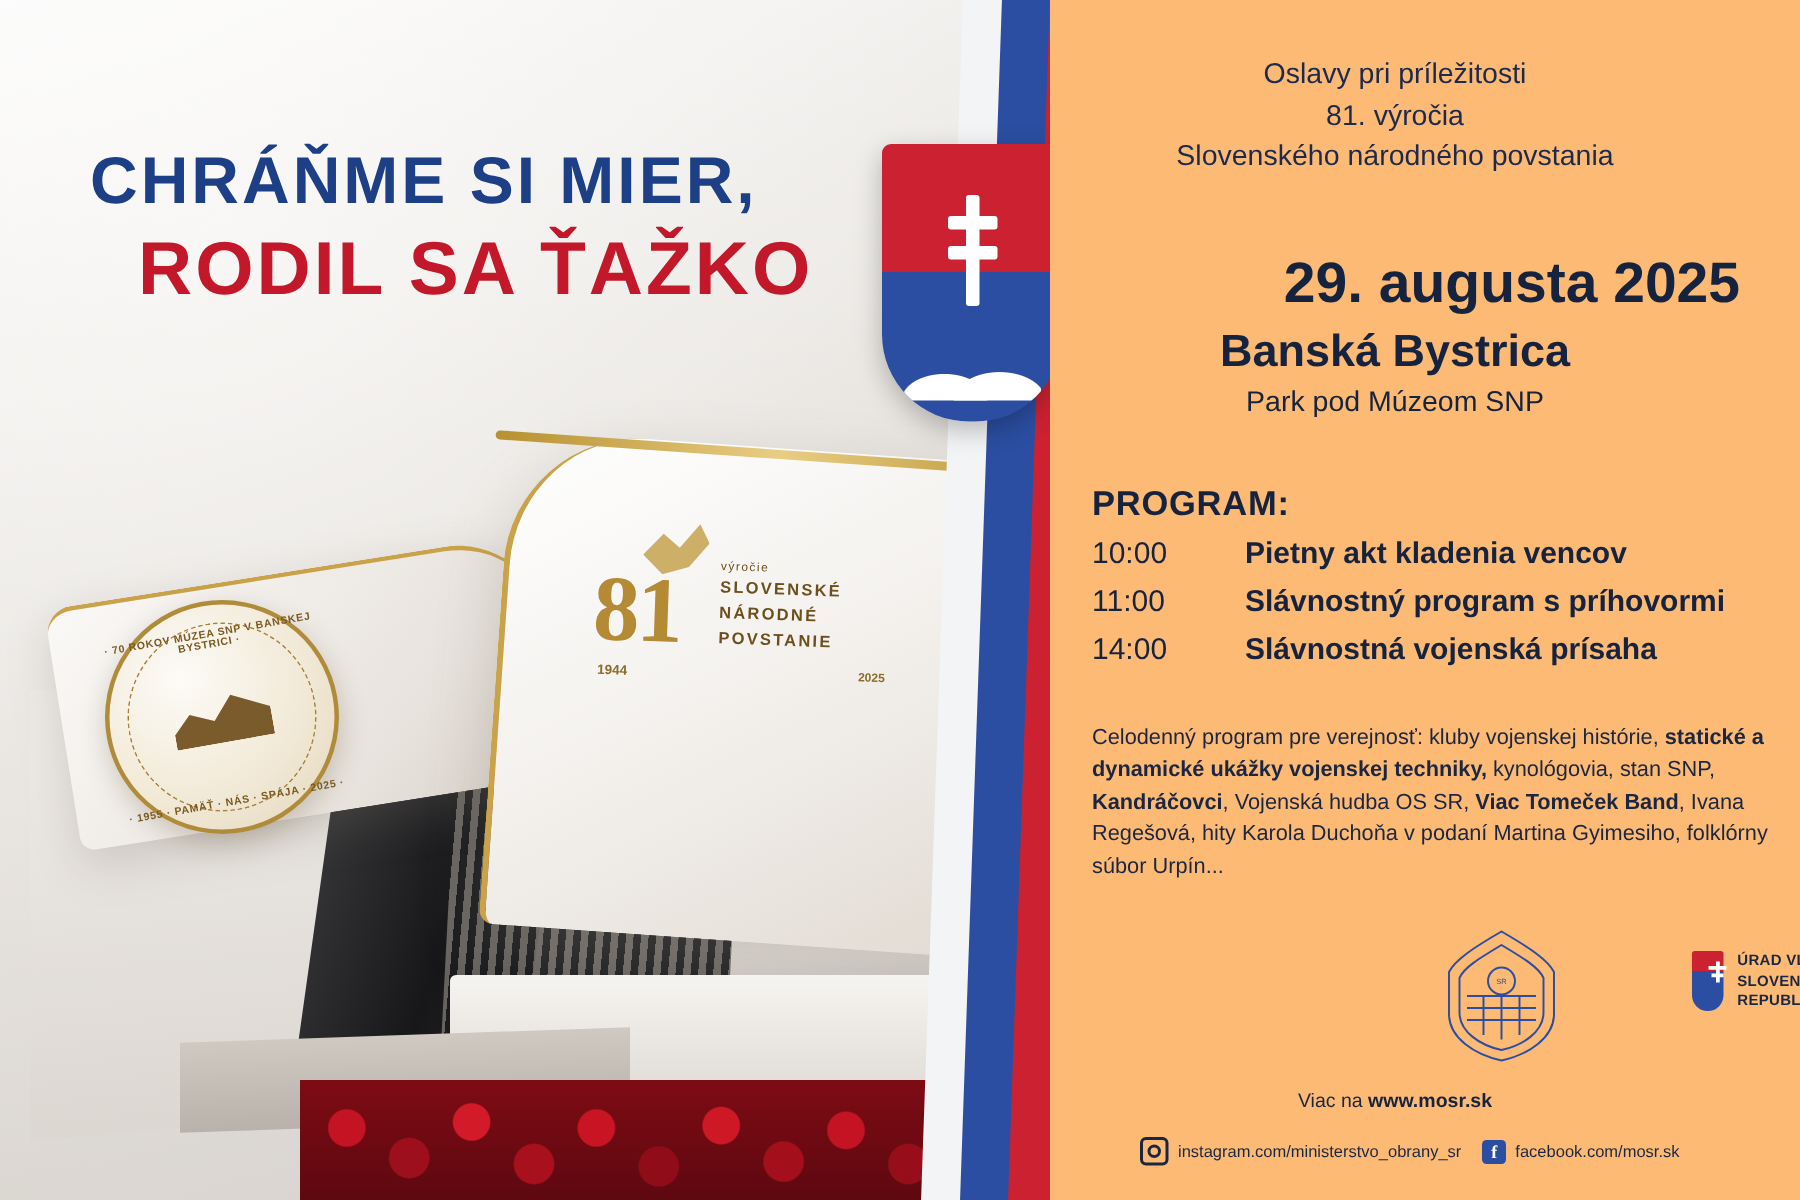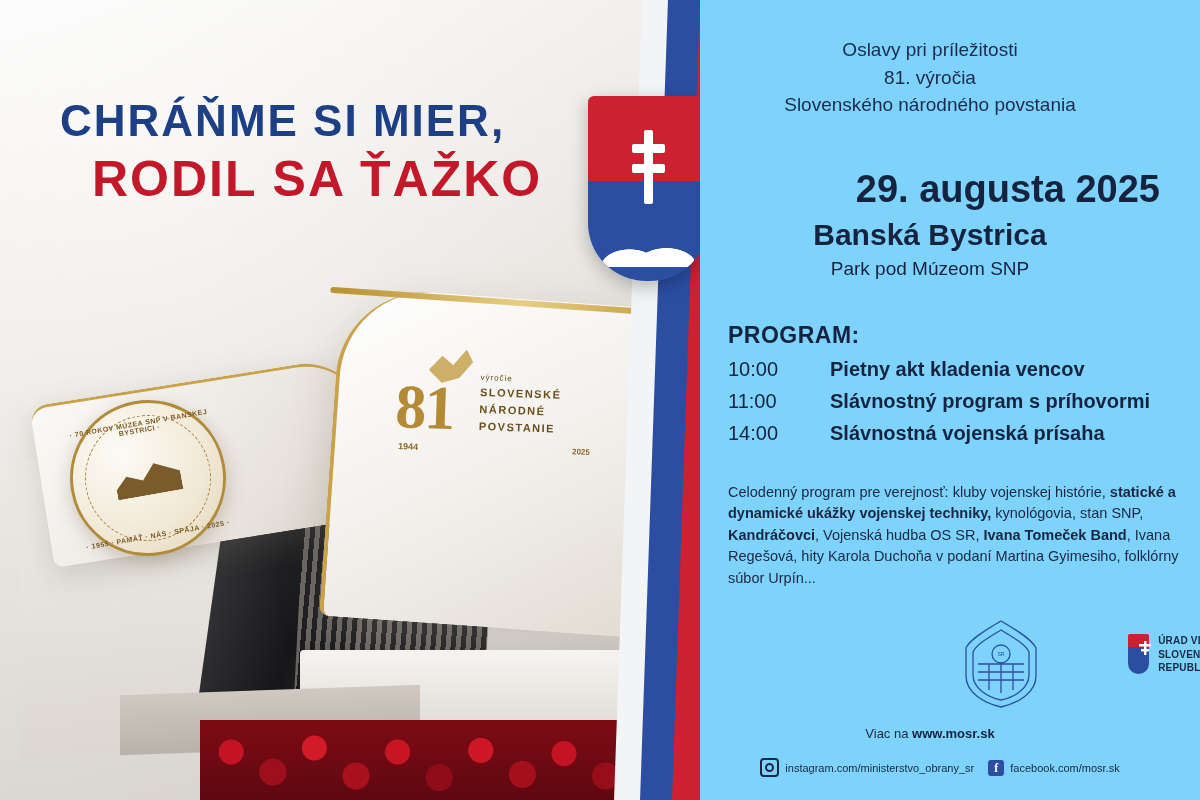--- a/index.html
+++ b/index.html
@@ -149,21 +149,21 @@
   .band.blue{left:54px;width:34px;background:#2b4ea2;}
   .band.red{left:86px;width:34px;background:#cc2131;}
   .swoosh-curve{
     position:absolute;left:110px;top:0;width:90px;height:800px;
     background:#ffffff;
     border-top-left-radius:120px;
   }
 
   
   .right{
-    position:absolute;left:700px;top:0;width:500px;height:800px;background:#7dd3fc;
+    position:absolute;left:700px;top:0;width:500px;height:800px;background:#fdba74;
   }
   .occasion{
     position:absolute;left:0;top:36px;width:460px;text-align:center;
     font-size:19px;color:#1d2a4d;line-height:1.45;
   }
   .date{
     position:absolute;left:0;top:168px;width:460px;text-align:right;
     font-size:38px;font-weight:bold;color:#16233f;
   }
   .city{
@@ -329,21 +329,21 @@
       <div class="prog-row">
         <span class="prog-time">11:00</span>
         <span class="prog-name">Slávnostný program s príhovormi</span>
       </div>
       <div class="prog-row">
         <span class="prog-time">14:00</span>
         <span class="prog-name">Slávnostná vojenská prísaha</span>
       </div>
     </div>
 
-    <div class="blurb"><span>Celodenný program pre verejnosť: kluby vojenskej histórie, </span><b>statické a dynamické ukážky vojenskej techniky,</b><span> kynológovia, stan SNP, </span><b>Kandráčovci</b><span>, Vojenská hudba OS SR, </span><b>Ivana Tomeček Band</b><span>, Ivana Regešová, hity Karola Duchoňa v podaní Martina Gyimesiho, folklórny súbor Urpín...</span></div>
+    <div class="blurb"><span>Celodenný program pre verejnosť: kluby vojenskej histórie, </span><b>statické a dynamické ukážky vojenskej techniky,</b><span> kynológovia, stan SNP, </span><b>Kandráčovci</b><span>, Vojenská hudba OS SR, </span><b>Viac Tomeček Band</b><span>, Ivana Regešová, hity Karola Duchoňa v podaní Martina Gyimesiho, folklórny súbor Urpín...</span></div>
 
     <div class="logo-row">
       <div class="emblem">
         <svg width="86" height="92" viewBox="0 0 86 92">
           <g fill="none" stroke="#2b4ea2" stroke-width="1.3">
             <path d="M43 3 C24 14, 12 22, 8 30 L8 58 C8 74, 25 85, 43 89 C61 85, 78 74, 78 58 L78 30 C74 22, 62 14, 43 3 Z"></path>
             <path d="M43 12 C28 21, 18 27, 15 34 L15 57 C15 70, 29 79, 43 82 C57 79, 71 70, 71 57 L71 34 C68 27, 58 21, 43 12 Z"></path>
             <circle cx="43" cy="36" r="9"></circle>
             <path d="M20 46 h46 M20 54 h46 M20 62 h46"></path>
             <path d="M31 46 v26 M43 45 v30 M55 46 v26"></path>

